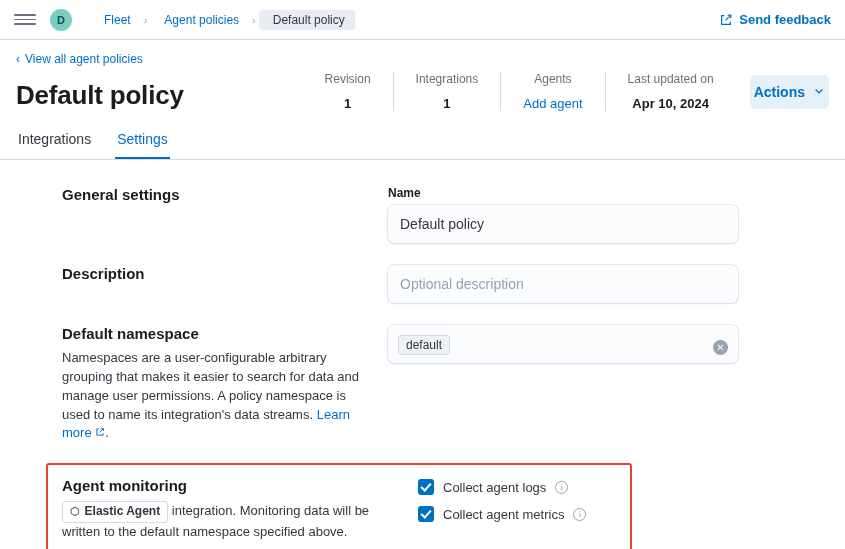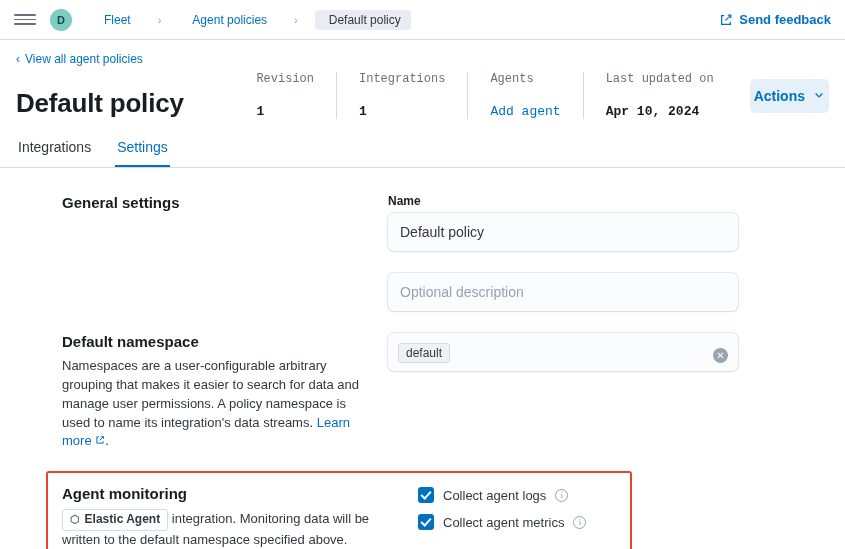--- a/index.html
+++ b/index.html
@@ -29,21 +29,21 @@
     cursor: pointer;
   }
   .hamburger span { display: block; height: 1.6px; background: #69707d; border-radius: 1px; }
   .avatar {
     width: 22px; height: 22px; border-radius: 50%;
     background: #7bcdc4; color: #0b4f48;
     font-size: 11px; font-weight: bold;
     display: flex; align-items: center; justify-content: center;
     margin-left: 14px;
   }
-  .breadcrumbs { display: flex; align-items: center; margin-left: 18px; gap: 16px; }
+  .breadcrumbs { display: flex; align-items: center; margin-left: 18px; gap: 2px; }
   .crumb {
     font-size: 12px;
     padding: 3px 10px 3px 14px;
     border-radius: 3px;
     position: relative;
     white-space: nowrap;
   }
   .crumb.link { color: #0071c2; cursor: pointer; }
   .crumb.shaded { background: #e9edf3; color: #343741; font-weight: 500; }
   .crumb-sep {
@@ -73,23 +73,23 @@
     font-weight: bold;
     color: #1a1c21;
     letter-spacing: -0.2px;
     margin: 0;
     flex: 0 0 auto;
     padding-bottom: 2px;
   }
   .stats { display: flex; align-items: stretch; margin-left: auto; padding-bottom: 2px; }
   .stat {
     padding: 0 22px;
-    text-align: left;
+    text-align: center;
     border-right: 1px solid #d3dae6;
-    display: flex; flex-direction: column; gap: 18px; font-family: Liberation Mono, monospace;
+    display: flex; flex-direction: column; gap: 10px;
   }
   .stat:last-of-type { border-right: none; }
   .stat-label { font-size: 12px; color: #69707d; }
   .stat-value { font-size: 13px; font-weight: bold; color: #1a1c21; }
   .stat-value.link { color: #0071c2; font-weight: normal; cursor: pointer; }
   .actions-btn {
     margin-left: 14px;
     background: #e6f0f8;
     color: #0071c2;
     border: none;
@@ -299,20 +299,21 @@
       <h2 class="sec-title">General settings</h2>
     </div>
     <div class="sec-right">
       <div class="field-label">Name</div>
       <div class="textbox">Default policy</div>
     </div>
   </div>
 
   <div class="section">
     <div class="sec-left">
+      <h2 class="sec-title">Description</h2>
     </div>
     <div class="sec-right">
       <div class="textbox placeholder">Optional description</div>
     </div>
   </div>
 
   <div class="section">
     <div class="sec-left">
       <h2 class="sec-title">Default namespace</h2>
       <p class="sec-desc"><span>Namespaces are a user-configurable arbitrary grouping that makes it easier to search for data and manage user permissions. A policy namespace is used to name its integration's data streams.</span> <span class="link">Learn more</span><span>&nbsp;<svg width="10" height="10" viewBox="0 0 16 16" fill="none" stroke="#0071c2" stroke-width="1.6">

